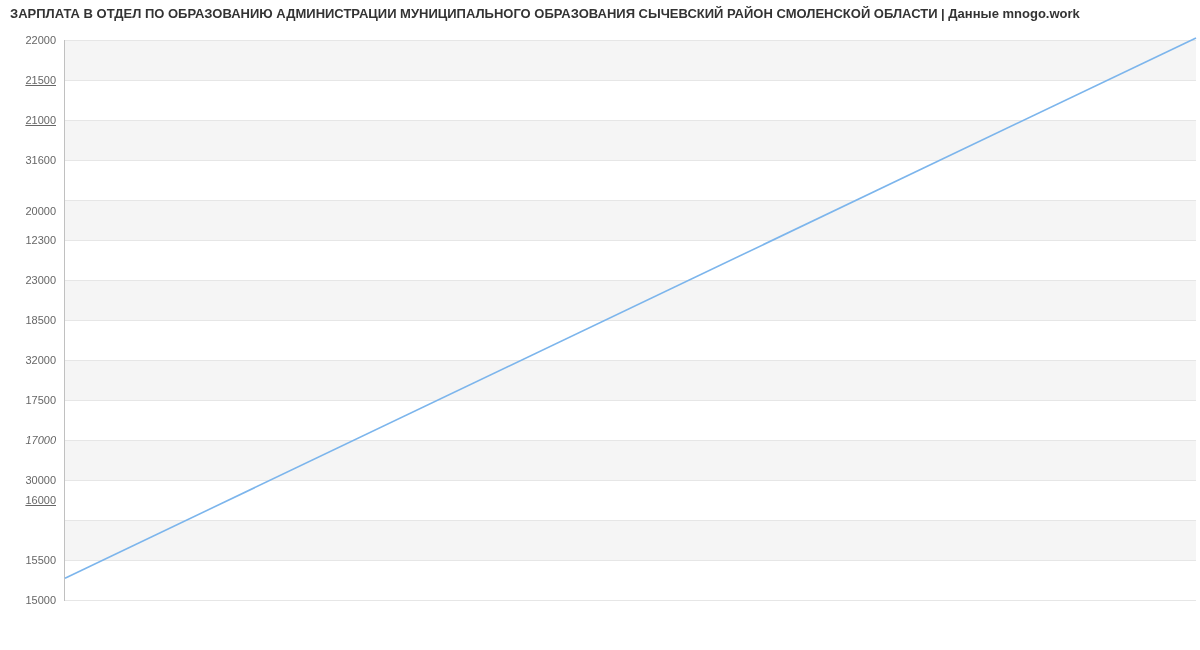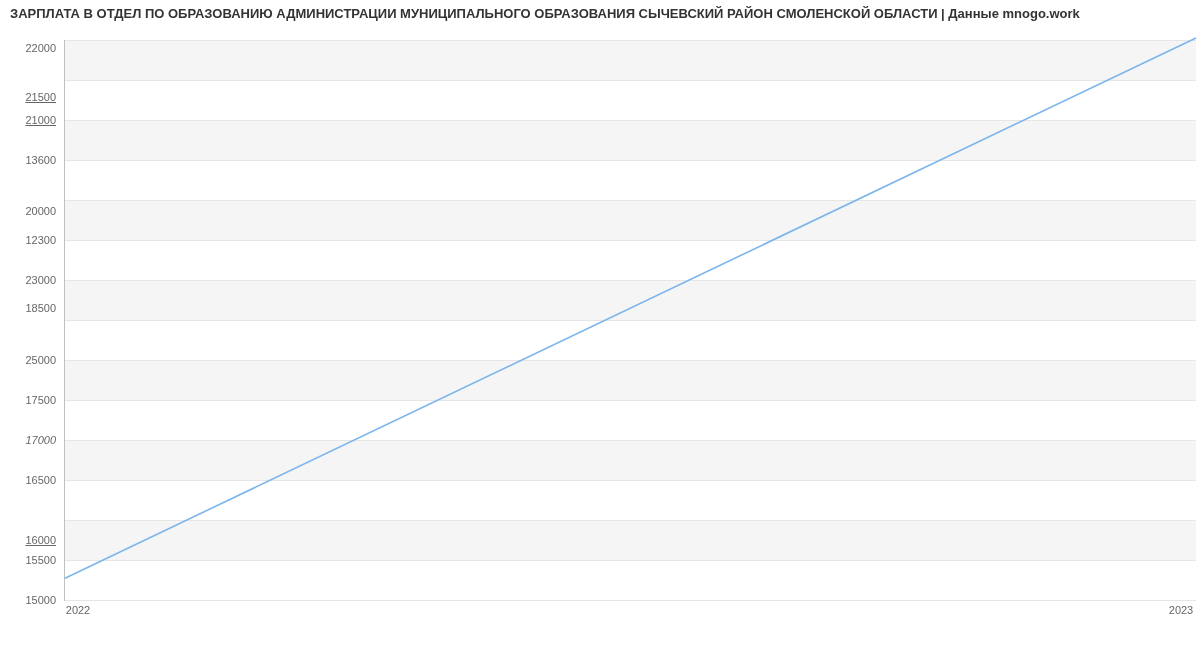--- a/index.html
+++ b/index.html
@@ -103,33 +103,33 @@
 <body>
 
 <div class="container">
   <div class="title">ЗАРПЛАТА В ОТДЕЛ ПО ОБРАЗОВАНИЮ АДМИНИСТРАЦИИ МУНИЦИПАЛЬНОГО ОБРАЗОВАНИЯ СЫЧЕВСКИЙ РАЙОН СМОЛЕНСКОЙ ОБЛАСТИ | Данные mnogo.work</div>
 
   <div class="plot-outer">
 
     <div class="y-axis" id="y-axis">
         <div class="y-tick-label" style="top: 560px;">15000</div>
         <div class="y-tick-label" style="top: 520px; text-align: right;">15500</div>
-        <div class="y-tick-label" style="top: 500px; text-decoration: underline;">16000</div>
-        <div class="y-tick-label" style="top: 440px;">16500</div>
+        <div class="y-tick-label" style="top: 460px; text-decoration: underline;">16000</div>
+        <div class="y-tick-label" style="top: 440px;">30000</div>
         <div class="y-tick-label" style="top: 400px; font-style: italic;">17000</div>
         <div class="y-tick-label" style="top: 360px;">17500</div>
-        <div class="y-tick-label" style="top: 320px;">25000</div>
-        <div class="y-tick-label" style="top: 268px; margin-left: 8px;">18500</div>
+        <div class="y-tick-label" style="top: 320px;">32000</div>
+        <div class="y-tick-label" style="top: 280px; margin-left: 8px;">18500</div>
         <div class="y-tick-label" style="top: 240px;">23000</div>
         <div class="y-tick-label" style="top: 200px;">12300</div>
         <div class="y-tick-label" style="top: 171px;">20000</div>
-        <div class="y-tick-label" style="top: 120px;">13600</div>
+        <div class="y-tick-label" style="top: 120px;">31600</div>
         <div class="y-tick-label" style="top: 80px; text-decoration: underline;">21000</div>
-        <div class="y-tick-label" style="top: 57px; text-decoration: underline;">21500</div>
-        <div class="y-tick-label" style="top: 8px;">22000</div>
+        <div class="y-tick-label" style="top: 40px; text-decoration: underline;">21500</div>
+        <div class="y-tick-label" style="top: 0px;">22000</div>
       </div>
 
     <div class="plot" id="plot">
         <div class="band" style="top: 0px; height: 40px;"></div>
         <div class="band" style="top: 80px; height: 40px;"></div>
         <div class="band" style="top: 160px; height: 40px;"></div>
         <div class="band" style="top: 240px; height: 40px;"></div>
         <div class="band" style="top: 320px; height: 40px;"></div>
         <div class="band" style="top: 400px; height: 40px;"></div>
         <div class="band" style="top: 480px; height: 40px;"></div>
@@ -146,19 +146,15 @@
         <div class="grid-line" style="top: 160px;"></div>
         <div class="grid-line" style="top: 120px;"></div>
         <div class="grid-line" style="top: 80px;"></div>
         <div class="grid-line" style="top: 40px;"></div>
         <div class="grid-line" style="top: 0px;"></div>
         <svg class="series" id="series-svg" viewBox="0 0 1131 560" preserveAspectRatio="none">
         <polyline id="series-line" class="series-line" points="0,538.24 1131,-2.080000000000041" style="stroke: rgb(124, 181, 236);"></polyline>
       </svg>
     </div>
 
-    <div class="x-axis" id="x-axis">
-        <div class="x-tick-label" style="left: 14px;">2022</div>
-        <div class="x-tick-label" style="left: 1117px;">2023</div>
-      </div>
 
   </div>
 </div>
 
 </body></html>

